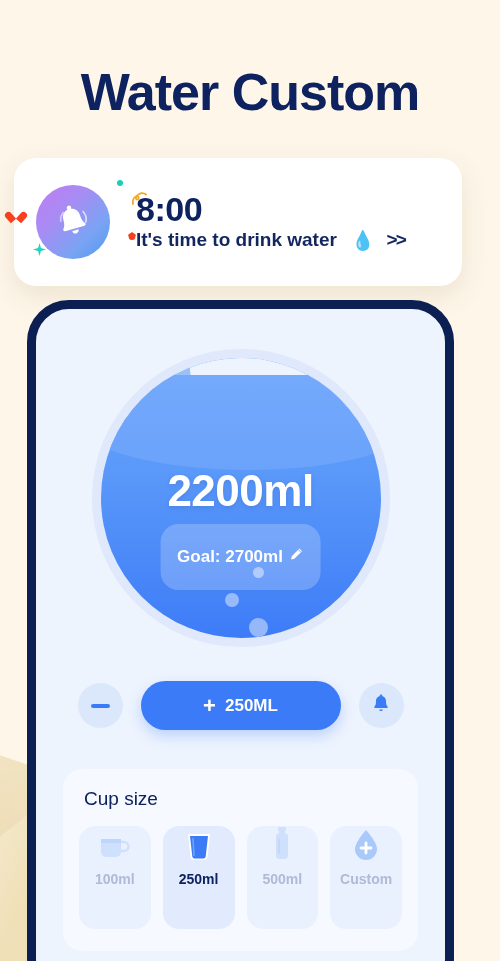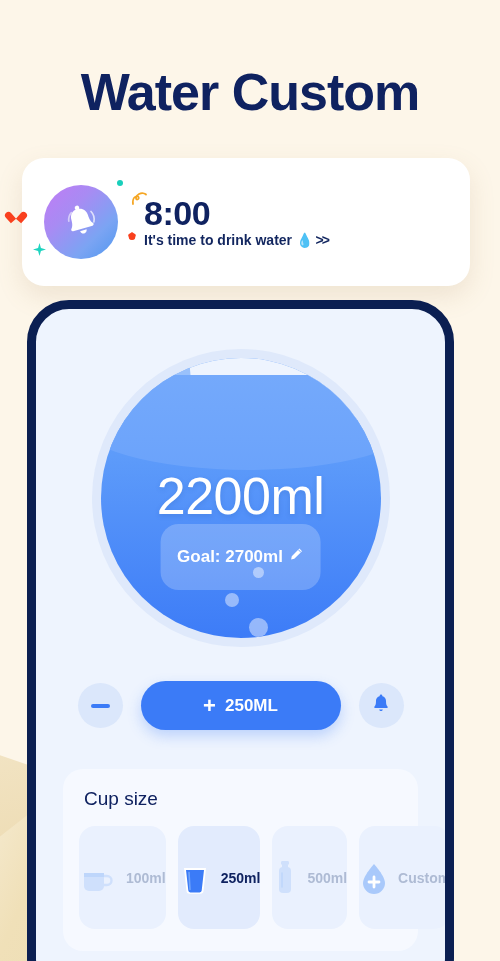--- a/index.html
+++ b/index.html
@@ -38,21 +38,21 @@
     font-size:52px;
     font-weight:700;
     letter-spacing:-1px;
     color:#0f2260;
     z-index:4;
   }
 
   
   .notif-card{
     position:absolute;
-    left:22px; top:158px;
+    left:14px; top:158px;
     width:448px; height:128px;
     background:#ffffff;
     border-radius:22px;
     box-shadow: 0 10px 26px rgba(160,130,90,0.16);
     display:flex;
     align-items:center;
     z-index:3;
   }
   .bell-badge{
     position:relative;
@@ -70,23 +70,23 @@
     display:flex;flex-direction:column;
     justify-content:center;
     gap:1px;
   }
   .notif-time{
     font-size:34px;font-weight:700;color:#0f2260;
     line-height:1.05;
     letter-spacing:-0.5px;
   }
   .notif-msg{
-    font-size:14px;font-weight:700;color:#12265f;
+    font-size:19px;font-weight:700;color:#12265f;
     white-space:nowrap;
-    display:flex;align-items:center;gap:0;
+    display:flex;align-items:center;gap:10px;
   }
   .drop-emoji{ display:inline-block; margin:0 2px 0 4px;}
   .chev{ font-weight:700; letter-spacing:-2px; color:#12265f;}
 
   
   .conf{ position:absolute; z-index:4; }
   .conf-heart{ left:10px; top:210px; width:13px; height:12px;}
   .conf-heart:before,.conf-heart:after{
     content:""; position:absolute; width:7px;height:11px;
     background:#f9401e; border-radius:7px 7px 0 0;
@@ -147,21 +147,21 @@
   .wave-main{
     position:absolute; left:-8%; top:6%;
     width:120%; height:34%;
     background: linear-gradient(180deg,#74a9fb 0%,#6ba3fb 100%);
     border-radius:0 0 56% 58%;
   }
   .water-amount{
     position:absolute; left:0; right:0; top:108px;
     text-align:center;
     color:#ffffff;
-    font-size:52px;font-weight:400;
+    font-size:44px;font-weight:700;
     letter-spacing:-0.5px;
     text-shadow:0 2px 5px rgba(30,70,150,.18);
   }
   .goal-pill{
     position:absolute; left:50%; transform:translateX(-50%);
     top:166px;
     background:rgba(255,255,255,0.22);
     border-radius:18px;
     padding:23px 17px;
     display:flex;align-items:center;gap:6px;
@@ -207,21 +207,21 @@
   .cup-title{
     font-size:19px;font-weight:400;color:#0f2260;
     margin-left:5px;margin-bottom:16px;
   }
   .cup-grid{ display:flex; gap:12px; }
   .cup-item{
     flex:1;
     height:103px;
     background:#eaf1fe;
     border-radius:16px;
-    display:flex;align-items:center;justify-content:flex-start;
+    display:flex;flex-direction:column;align-items:center;justify-content:flex-start;
     gap:9px;
   }
   .cup-item.selected{ background:#e2ebfd; }
   .cup-label{ font-size:14px;font-weight:700;color:#aebbd4; }
   .cup-item.selected .cup-label{ color:#0f2260; }
   .cup-ico{ height:36px;display:flex;align-items:flex-end;justify-content:center;}
 </style>
 </head>
 <body>
 

